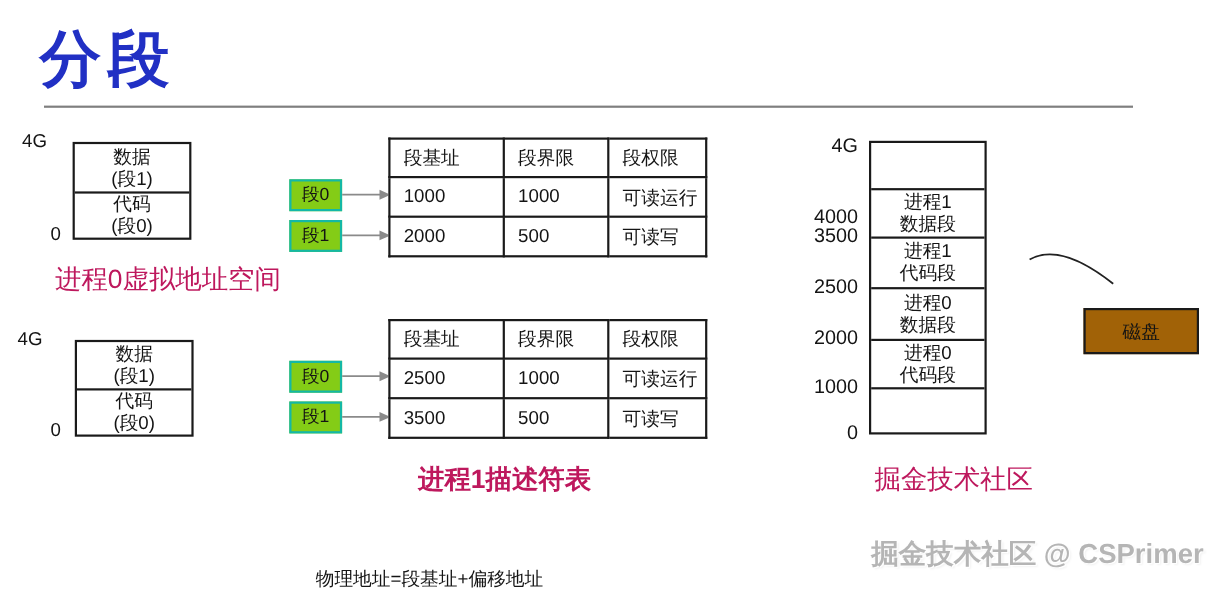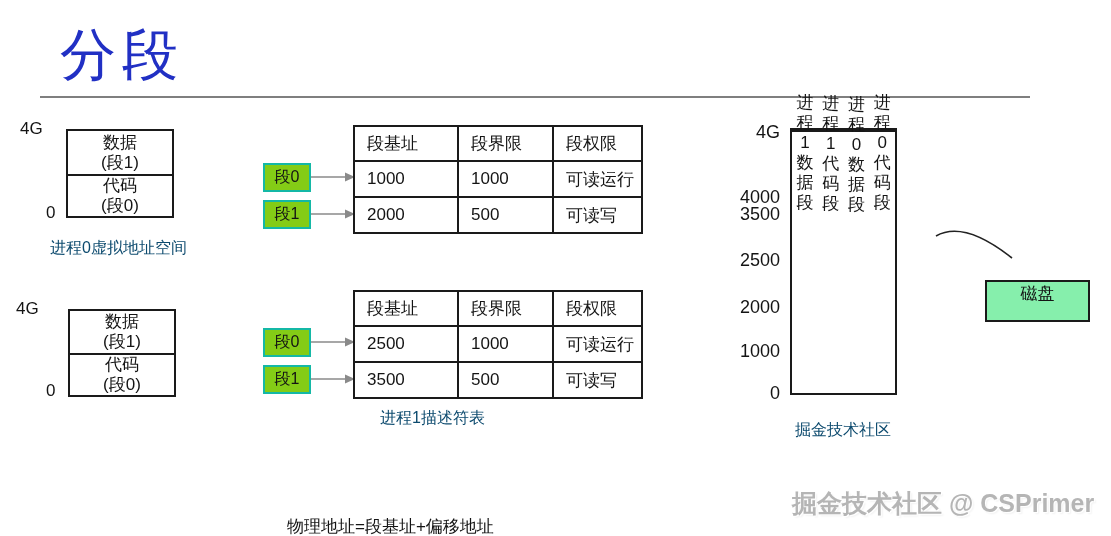--- a/index.html
+++ b/index.html
@@ -4,29 +4,29 @@
 <style>
   html,body { margin:0; padding:0; background:#ffffff; }
   .canvas {
     position:relative; width:1111px; height:536px; background:#ffffff;
     font-family:"Liberation Sans", sans-serif; color:#141414; overflow:hidden;
   }
   .abs { position:absolute; }
 
   
   .page-title {
-    position:absolute; left:60px; top:24px; margin:0;
-    font-family:"DejaVu Serif", serif; font-weight:400;
+    position:absolute; left:36px; top:24px; margin:0;
+    font-family:"DejaVu Serif", serif; font-weight:700;
     font-size:56px; line-height:1.1; letter-spacing:6px; color:#2130c4;
   }
   .title-rule { position:absolute; left:40px; top:96px; width:990px; height:2px; background:#7f7f7f; }
 
   
   .axis-label { position:absolute; font-size:17px; color:#141414; white-space:nowrap; }
-  .caption { position:absolute; font-size:16px; color:#0c4a6e; white-space:nowrap; }
+  .caption { position:absolute; font-size:24px; color:#be185d; white-space:nowrap; }
 
   
   .vbox {
     position:absolute; width:108px; border:2px solid #1a1a1a; box-sizing:border-box;
     display:flex; flex-direction:column; background:#fff;
   }
   .vcell {
     display:flex; flex-direction:column; align-items:center; justify-content:center;
     font-size:17px; line-height:20px; text-align:center;
   }
@@ -45,34 +45,34 @@
 
   .pointer-box {
     position:absolute; width:48px; height:29px; border:2px solid #14b8a6; box-sizing:border-box;
     display:flex; align-items:center; justify-content:center; font-size:16px; background:#84cc16;
   }
 
   
   .pbox {
     position:absolute; left:790px; top:128px; width:107px; height:267px;
     border:2px solid #1a1a1a; box-sizing:border-box; background:#fff;
-    display:flex; flex-direction:row;
+    display:flex; flex-direction:column;
   }
   .pcell {
     display:flex; flex-direction:column; align-items:center; justify-content:center;
     font-size:17px; line-height:20px; text-align:center; box-sizing:border-box;
   }
   .pcell + .pcell { border-top:2px solid #1a1a1a; }
   .pa-num { position:absolute; width:62px; text-align:right; font-size:18px; white-space:nowrap; }
 
   
   .disk-box {
     position:absolute; left:985px; top:280px; width:105px; height:42px;
-    border:2px solid #1a1a1a; box-sizing:border-box; background:#86efac;
-    display:flex; justify-content:center; font-size:17px;
+    border:2px solid #1a1a1a; box-sizing:border-box; background:#a16207;
+    display:flex; align-items:center; justify-content:center; font-size:17px;
   }
 
   .formula { position:absolute; left:287px; top:515px; font-size:17px; white-space:nowrap; }
 
   .watermark {
     position:absolute; left:792px; top:487px; font-size:25px; font-weight:bold;
     color:#b5b5b5; white-space:nowrap;
     text-shadow:1px 1px 0 #ffffff, 2px 2px 2px #f2f2f2;
   }
 </style>
@@ -181,21 +181,21 @@
       <td>1000</td>
       <td>可读运行</td>
     </tr>
     <tr>
       <td>3500</td>
       <td>500</td>
       <td>可读写</td>
     </tr>
   </tbody>
     </table>
-  <div class="caption" style="left:380px; top:408px;">进程1描述符表</div>
+  <div class="caption" style="left:380px; top:420px;font-weight:bold;">进程1描述符表</div>
 
   <span class="pa-num" style="left:718px; top:122px;">4G</span>
   <span class="pa-num" style="left:718px; top:161px;margin-top:26px;">4000</span>
   <span class="pa-num" style="left:718px; top:204px;">3500</span>
   <span class="pa-num" style="left:718px; top:250px;">2500</span>
   <span class="pa-num" style="left:718px; top:297px;">2000</span>
   <span class="pa-num" style="left:718px; top:341px;">1000</span>
   <span class="pa-num" style="left:718px; top:383px;">0</span>
 
   <div class="pbox">

